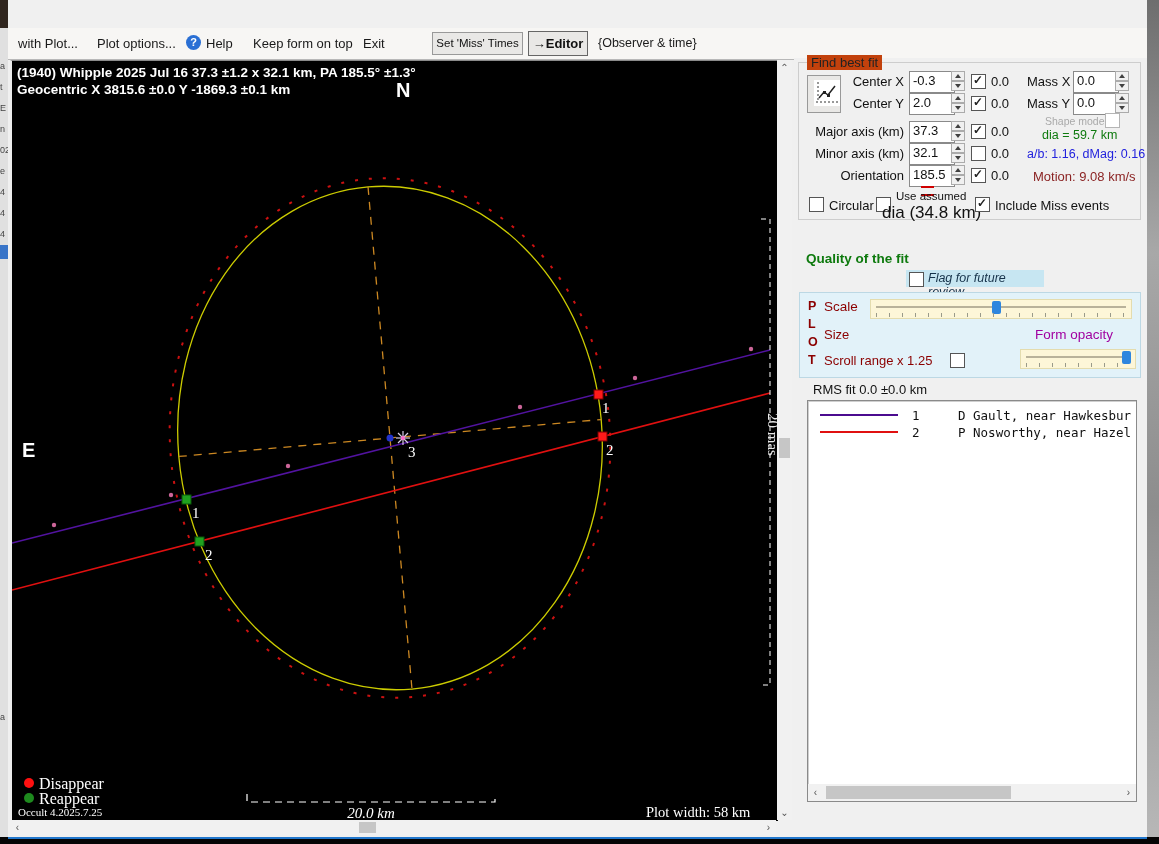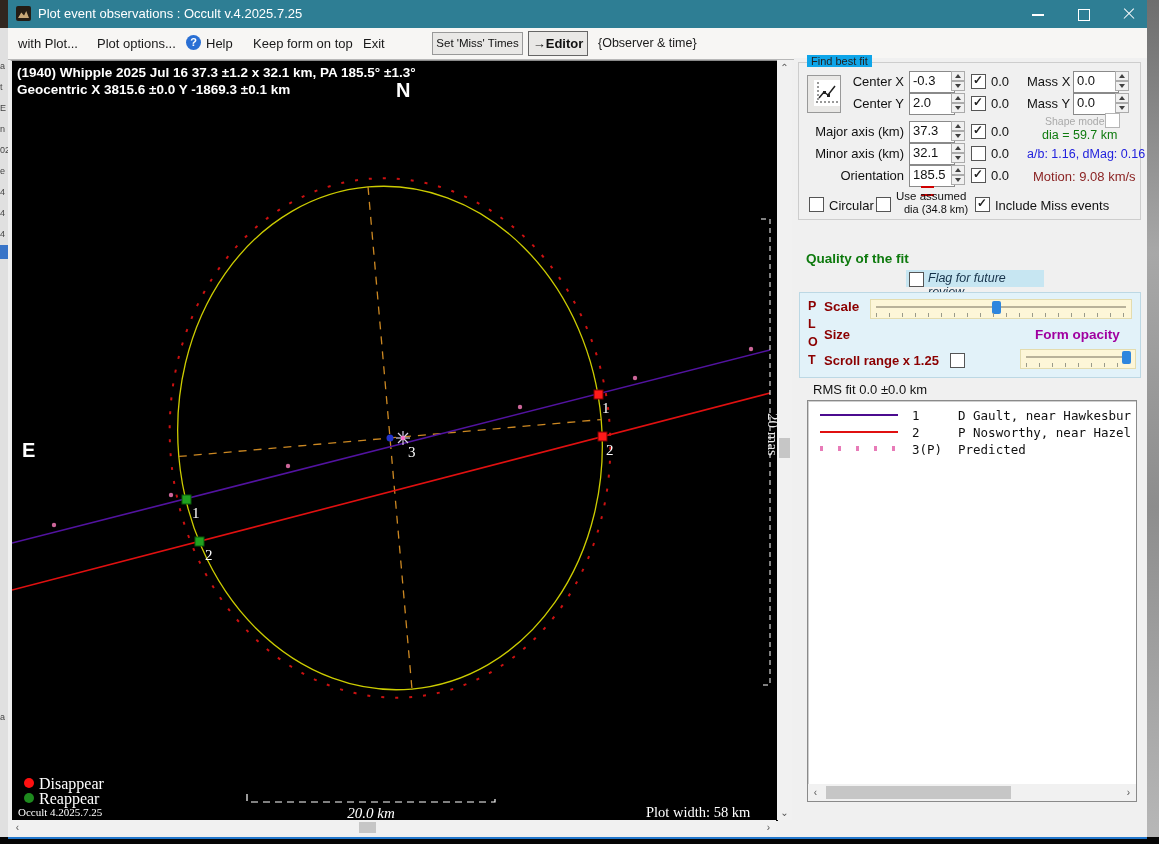--- a/index.html
+++ b/index.html
@@ -44,21 +44,21 @@
         border-top:1px solid #8a8a8a;}
 
   
   .sbar{background:#f1f1f1;}
   .sb-thumb{position:absolute;background:#c6c6c6;}
   .sb-arrow{position:absolute;color:#555;font-size:10px;line-height:15px;text-align:center;width:15px;height:15px;}
 
   
   #panel{left:786px;top:58px;width:353px;height:779px;background:#f0f0f0;}
   .groupbox{position:absolute;border:1px solid #cdcdcd;}
-  .gb-caption{position:absolute;top:-8px;left:8px;background:#0ea5e9;padding:0 4px;font-size:11px;color:#222;}
+  .gb-caption{position:absolute;top:-8px;left:8px;background:#c2410c;padding:0 4px;font-size:13px;color:#222;}
   .plabel{position:absolute;font-size:13px;color:#111;white-space:nowrap;}
   .plabel.r{text-align:right;}
   .numfield{position:absolute;height:18px;background:#fff;border:1px solid #8a8a8a;font-size:13px;
             color:#111;padding:1px 3px;line-height:16px;}
   .spin{position:absolute;width:14px;height:20px;display:flex;flex-direction:column;}
   .spin>div{flex:1;background:#f0f0f0;border:1px solid #ababab;display:flex;align-items:center;justify-content:center;}
   .tri-up{width:0;height:0;border-left:3px solid transparent;border-right:3px solid transparent;border-bottom:4px solid #404040;}
   .tri-dn{width:0;height:0;border-left:3px solid transparent;border-right:3px solid transparent;border-top:4px solid #404040;}
   .cb{position:absolute;width:13px;height:13px;background:#fff;border:1px solid #555;}
   .cb.checked::after{content:"✓";position:absolute;left:1px;top:-2px;font-size:12px;font-weight:bold;color:#222;}
@@ -75,21 +75,21 @@
   .dropdown{position:absolute;background:#fff;border:1px solid #767676;font-size:13px;color:#111;
             padding:2px 5px;line-height:16px;}
   .dd-arrow{position:absolute;right:6px;top:7px;width:7px;height:7px;border-right:1.5px solid #444;
             border-bottom:1.5px solid #444;transform:rotate(45deg);}
   .flagbox{position:absolute;background:#c7e6f2;font-size:12.5px;font-style:italic;color:#16324a;}
 
   
   #plot-panel{position:absolute;left:5px;top:234px;width:340px;height:84px;background:#e2f2f9;border:1px solid #bcd8e4;}
   .pp-letters{position:absolute;left:8px;top:4px;font-size:12.5px;font-weight:bold;color:#8b0000;
               line-height:18px;white-space:pre-line;}
-  .pp-lbl{position:absolute;font-size:13.5px;font-weight:bold;color:#8b0000;}
+  .pp-lbl{position:absolute;font-size:13.5px;font-weight:normal;color:#8b0000;}
   .slider{position:absolute;background:#fdf6d8;border:1px solid #e4dcae;}
   .groove{position:absolute;left:5px;right:5px;top:6px;height:2px;background:#b9b29a;}
   .ticks{position:absolute;left:5px;right:5px;bottom:1px;height:4px;
          background:repeating-linear-gradient(90deg,#9a9a8a 0 1px,transparent 1px 13px);}
   .thumb{position:absolute;top:1px;width:9px;height:13px;background:#2e86de;border-radius:2px;}
   .sizegroup{position:absolute;background:#edf6e6;border:1px solid #9aa79a;box-shadow:inset 1px 1px 0 #fff;}
   .sz-lbl{position:absolute;font-size:13px;font-weight:bold;color:#14142a;}
   .magenta{color:#a000a0;}
 
   
@@ -143,36 +143,20 @@
 
 
 
 a</div>
   </div>
   <div class="abs" id="right-strip"></div>
   <div class="abs" id="bottom-strip"></div>
 
   <div class="abs" id="window">
 
-    <div class="titlebar">
-      <div class="app-icon">
-          <div class="mtn"></div>
-        </div>
-      <div class="title-text">Plot event observations : Occult v.4.2025.7.25</div>
-      <div class="tb-btn" style="left:1013px">
-          <div class="glyph-min"></div>
-        </div>
-      <div class="tb-btn" style="left:1059px">
-          <div class="glyph-max"></div>
-        </div>
-      <div class="tb-btn" style="left:1104px">
-          <div class="glyph-x1"></div>
-          <div class="glyph-x2"></div>
-        </div>
-    </div>
 
     <div class="menubar">
       <span class="mi" style="left:10px">with Plot...</span>
       <span class="mi" style="left:89px">Plot options...</span>
       <span class="help-ic" style="left:178px">?</span>
       <span class="mi" style="left:198px">Help</span>
       <span class="mi" style="left:245px">Keep form on top</span>
       <span class="mi" style="left:355px">Exit</span>
       <div class="tool-btn" style="left:424px;top:4px;width:89px;height:21px;line-height:21px">Set 'Miss' Times</div>
       <div class="tool-btn editor" style="left:520px;top:3px;width:58px;height:23px;line-height:23px">→Editor</div>
@@ -361,21 +345,21 @@
           </div>
         <span class="cb checked" style="left:172px;top:105px"></span>
         <div class="plabel" style="left:192px;top:105px">0.0</div>
         <div class="plabel maroonlbl" style="left:234px;top:106px">Motion: 9.08 km/s</div>
 
         <div class="redmark" style="left:122px;top:123px"></div>
         <span class="cb" style="left:10px;top:134px"></span>
         <div class="plabel" style="left:30px;top:135px">Circular</div>
         <span class="cb" style="left:77px;top:134px"></span>
         <div class="plabel" style="left:97px;top:127px;font-size:11.5px">Use assumed</div>
-        <div class="plabel" style="left:105px;top:140px;font-size:11px">dia (34.8 km)</div>
+        <div class="plabel" style="left:83px;top:140px;font-size:17px">dia (34.8 km)</div>
         <span class="cb checked" style="left:176px;top:134px"></span>
         <div class="plabel" style="left:196px;top:135px">Include Miss events</div>
       </div>
 
 
       <div class="plabel greenlbl" style="left:12px;top:193px;font-size:13.5px">Quality of the fit</div>
       <div class="flagbox" style="left:112px;top:212px;width:138px;height:17px">
         <span class="cb" style="left:3px;top:2px"></span>
         <span style="position:absolute;left:22px;top:1px">Flag for future review</span>
       </div>
@@ -410,25 +394,20 @@
         <div class="obs-row" style="top:6px">
           <div class="obs-line" style="border-color:#4b0b8f"></div>
           <span class="obs-id">1</span>
           <span class="obs-name">D Gault, near Hawkesbur</span>
         </div>
         <div class="obs-row" style="top:23px">
           <div class="obs-line" style="border-color:#e01010"></div>
           <span class="obs-id">2</span>
           <span class="obs-name">P Nosworthy, near Hazel</span>
         </div>
-        <div class="obs-row" style="top:40px">
-          <div class="obs-dots"></div>
-          <span class="obs-id">3(P)</span>
-          <span class="obs-name">Predicted</span>
-        </div>
         <div class="list-hsb">
           <div class="sb-arrow" style="left:0;top:1px">‹</div>
           <div class="sb-thumb" style="left:18px;top:2px;width:185px;height:13px"></div>
           <div class="sb-arrow" style="right:0;top:1px">›</div>
         </div>
       </div>
     </div>
   </div>
 </div>
 

